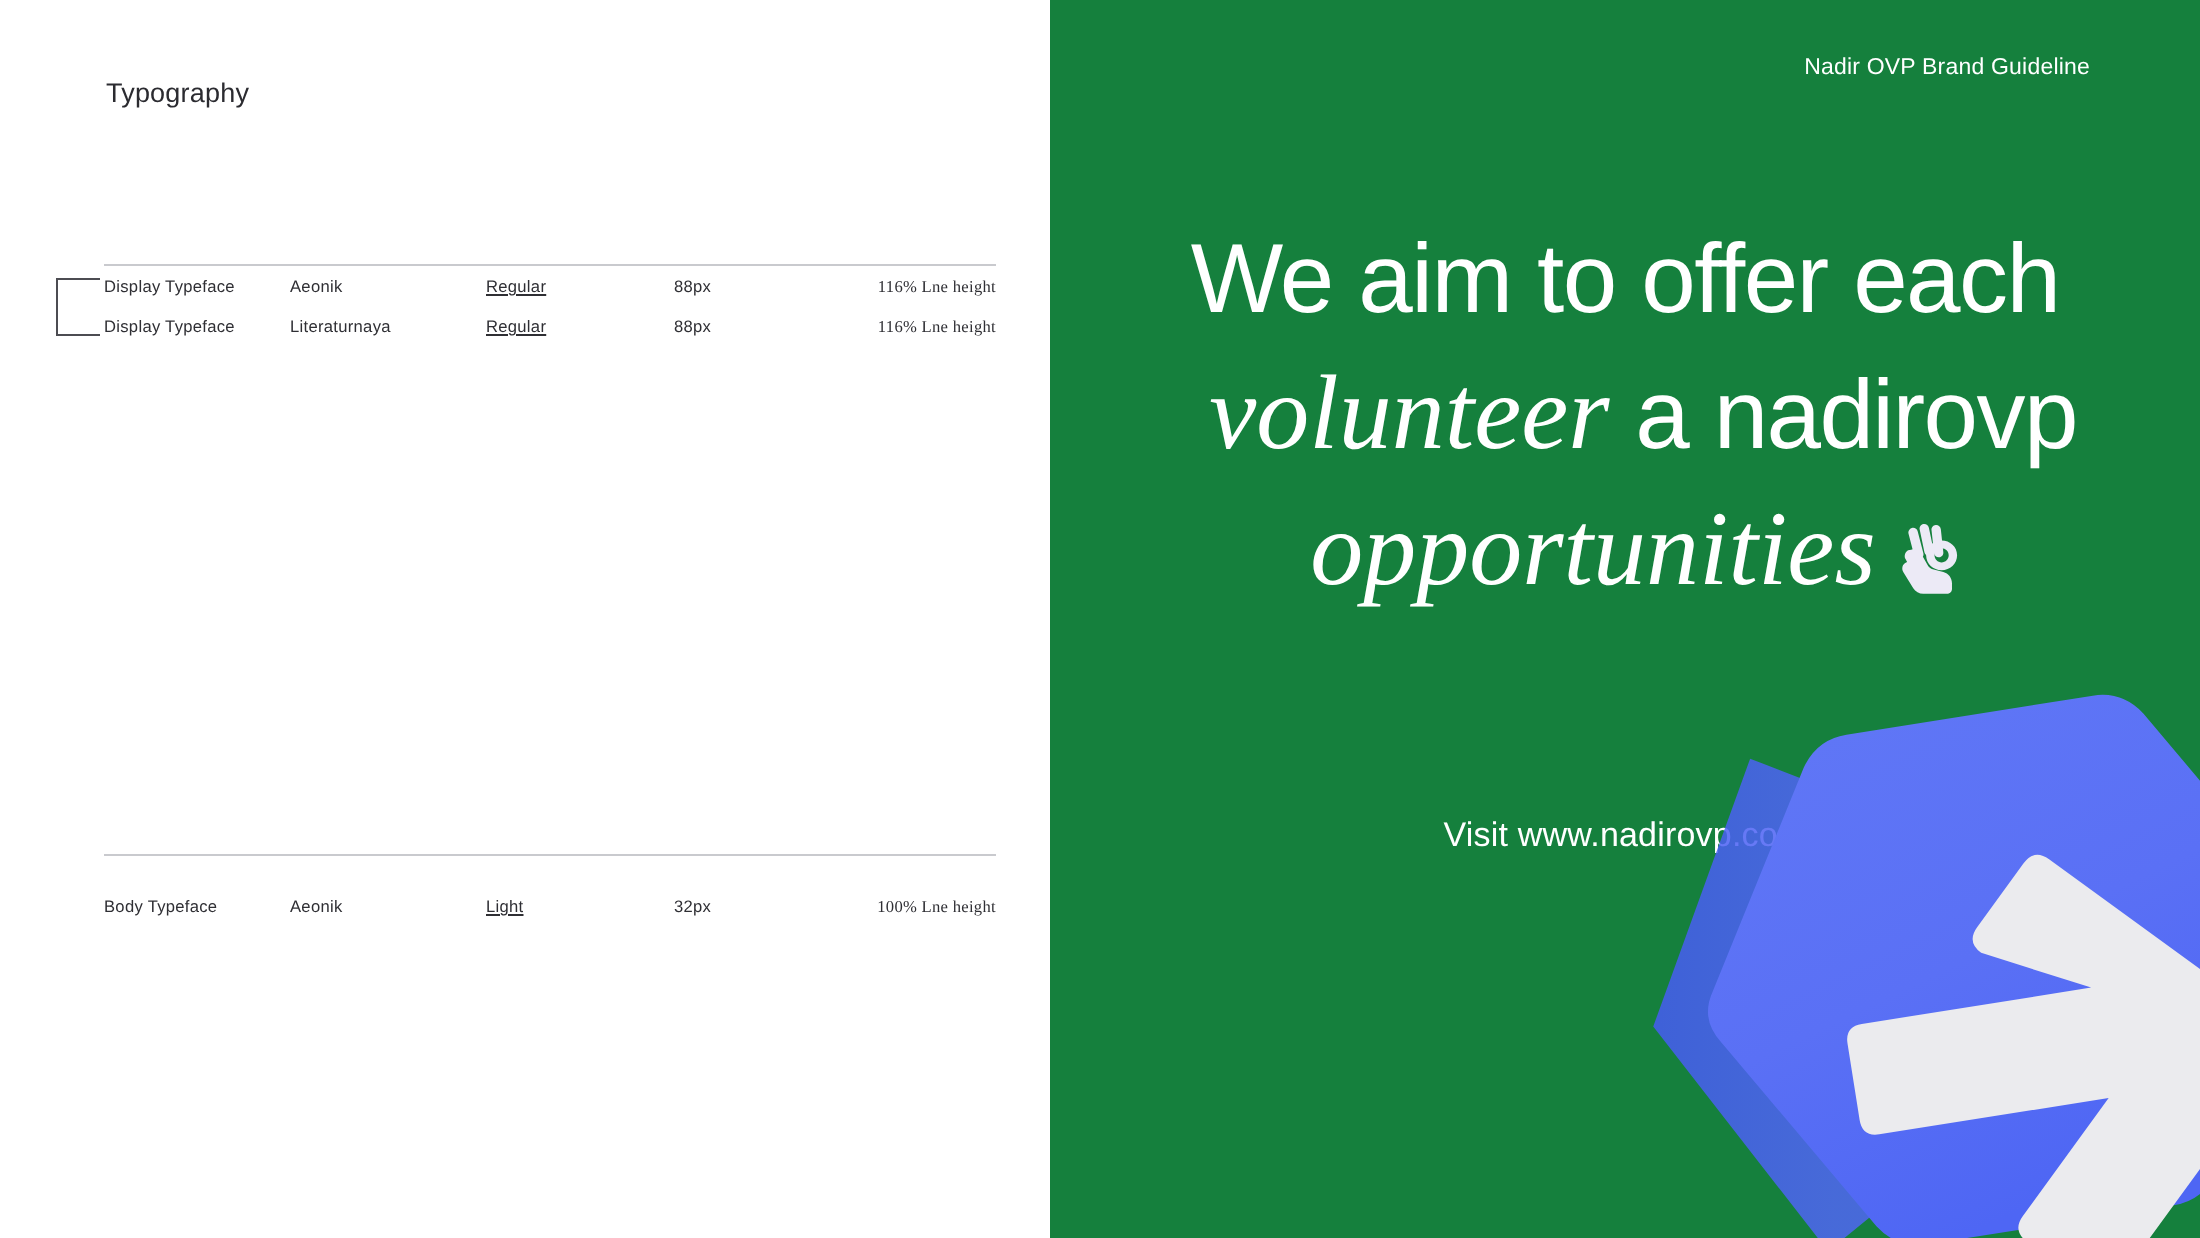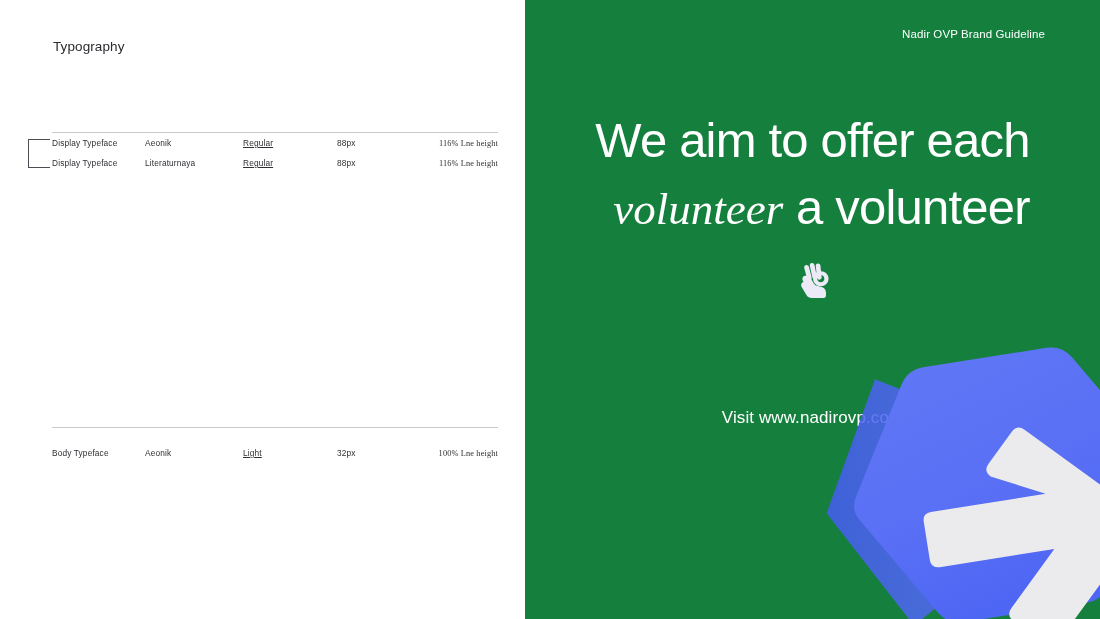--- a/index.html
+++ b/index.html
@@ -119,21 +119,21 @@
     font-size: 49px;
     line-height: 67px;
     font-weight: 400;
     letter-spacing: -0.8px;
     padding: 0 14px;
   }
   .headline .serif {
     font-family: "Liberation Serif", "DejaVu Serif", serif;
     font-style: italic;
     font-weight: 400;
-    font-size: 45px;
+    font-size: 53px;
     letter-spacing: 0px;
     margin-left: 18px;
   }
   .headline .emoji-hand {
     display: inline-block;
     vertical-align: -6px;
     margin-left: 8px;
   }
   .headline .emoji-hand svg { display: block; }
 
@@ -207,24 +207,24 @@
 
   <section class="brand-panel">
 
     <div class="brand-kicker">Nadir OVP Brand Guideline</div>
 
     <div class="headline">
       <div>
         <span>We aim to offer each</span>
       </div>
       <div>
-        <span class="serif">volunteer</span><span> a volunteer</span>
+        <span class="serif">volunteer</span><span> a nadirovp</span>
       </div>
       <div>
-        <span class="emoji-hand">
+        <span class="serif">opportunities</span><span class="emoji-hand">
           <svg width="42" height="42" viewBox="0 0 64 64" aria-hidden="true">
             <g fill="#eceaf6">
 
               <path d="M26 33c0-6.4 5.4-11.2 11.8-11.2S49.6 26.6 49.6 33 44.2 44.4 37.8 44.4 26 39.4 26 33zm6.4 0c0 3.1 2.4 5.4 5.4 5.4s5.4-2.3 5.4-5.4-2.4-5.4-5.4-5.4-5.4 2.3-5.4 5.4z"></path>
 
               <path d="M15.2 12.2c1.9-.5 3.9.7 4.4 2.6l4.3 16.6c.5 1.9-.7 3.9-2.6 4.4-1.9.5-3.9-.7-4.4-2.6L12.6 16.6c-.5-1.9.7-3.9 2.6-4.4z"></path>
               <path d="M23.9 9.2c1.9-.4 3.8.9 4.2 2.8l3.6 17.2c.4 1.9-.9 3.8-2.8 4.2-1.9.4-3.8-.9-4.2-2.8L21.1 13.4c-.4-1.9.9-3.8 2.8-4.2z"></path>
               <path d="M33.3 9.9c1.9-.2 3.7 1.2 3.9 3.2l1.9 17.5c.2 2-1.2 3.7-3.2 3.9-2 .2-3.7-1.2-3.9-3.2l-1.9-17.5c-.2-2 1.2-3.7 3.2-3.9z"></path>
 
               <path d="M14.6 28.7c2.5-1.3 5.6-.4 7 2l5.5 9.6c1 1.8 2.7 3.1 4.7 3.6l7.3 1.9c3.9 1 6.6 4.5 6.6 8.5v4.4c0 2-1.6 3.6-3.6 3.6H23.8c-3.1 0-6-1.6-7.6-4.2l-7.4-12C7 43.1 7.9 39.9 10.4 38.6l1.1-.6-1.2-2.1c-1.3-2.4-.4-5.5 2-6.8l2.3-.4z"></path>

